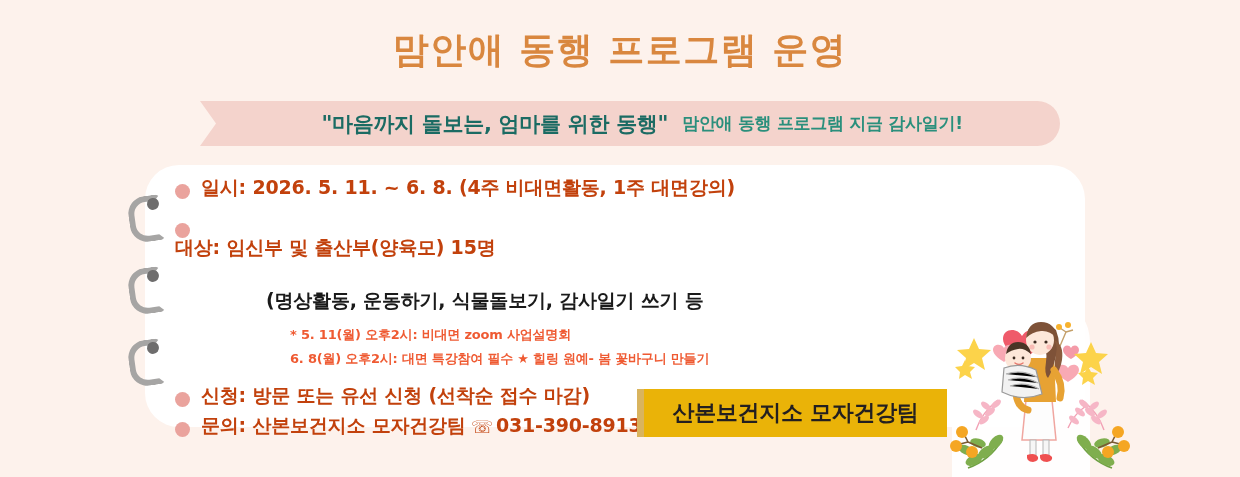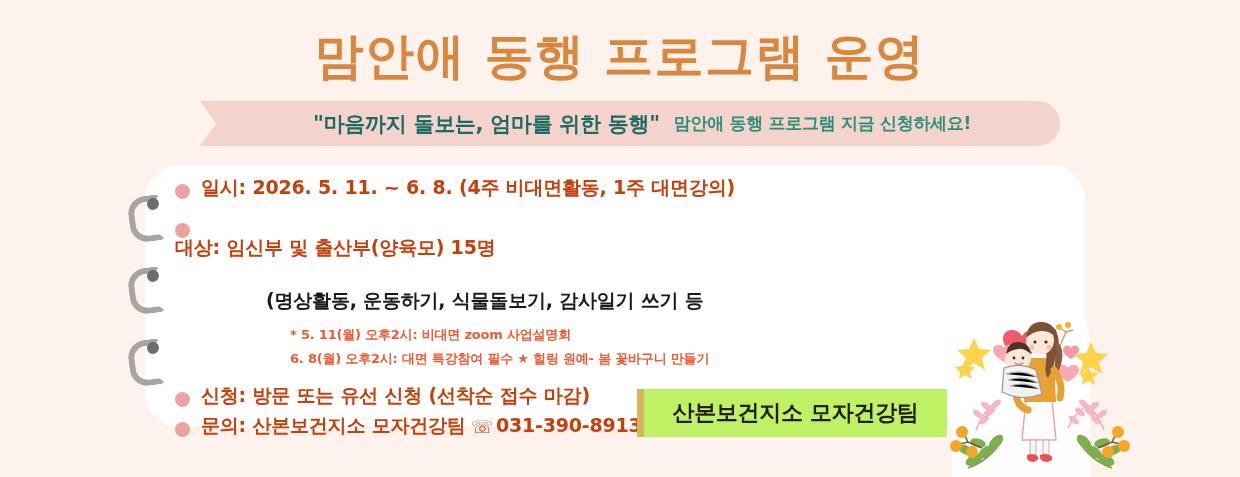--- a/index.html
+++ b/index.html
@@ -21,21 +21,21 @@
     background: #fdf2ec;
   }
 
   
   .title {
     position: absolute;
     top: 32px;
     left: 0;
     width: 1240px;
     text-align: center;
-    font-size: 49px;
+    font-size: 36px;
     font-weight: bold;
     color: #d9873f;
     letter-spacing: 1.5px;
     line-height: 1;
     white-space: nowrap;
   }
 
   
   .banner {
     position: absolute;
@@ -166,21 +166,21 @@
     margin: 0 3px 0 5px;
   }
 
   
   .yellow-box {
     position: absolute;
     left: 637px;
     top: 389px;
     width: 310px;
     height: 48px;
-    background: #bef264;
+    background: #eab308;
     border-left: 7px solid #d9b45e;
     box-sizing: border-box;
     display: flex;
     align-items: center;
     justify-content: center;
     z-index: 6;
   }
   .yellow-box-text {
     font-size: 22px;
     font-weight: bold;
@@ -202,21 +202,21 @@
 </style>
 </head>
 <body>
 
 <div id="poster">
 
   <div class="title">맘안애 동행 프로그램 운영</div>
 
   <div class="banner">
     <span class="banner-quote">"마음까지 돌보는, 엄마를 위한 동행"</span>
-    <span class="banner-tag">맘안애 동행 프로그램 지금 신청하세요!</span>
+    <span class="banner-tag">맘안애 동행 프로그램 지금 감사일기!</span>
   </div>
 
   <div class="card"></div>
 
   <div class="ring r1"></div>
   <div class="ring r2"></div>
   <div class="ring r3"></div>
 
   <div class="list">
 

